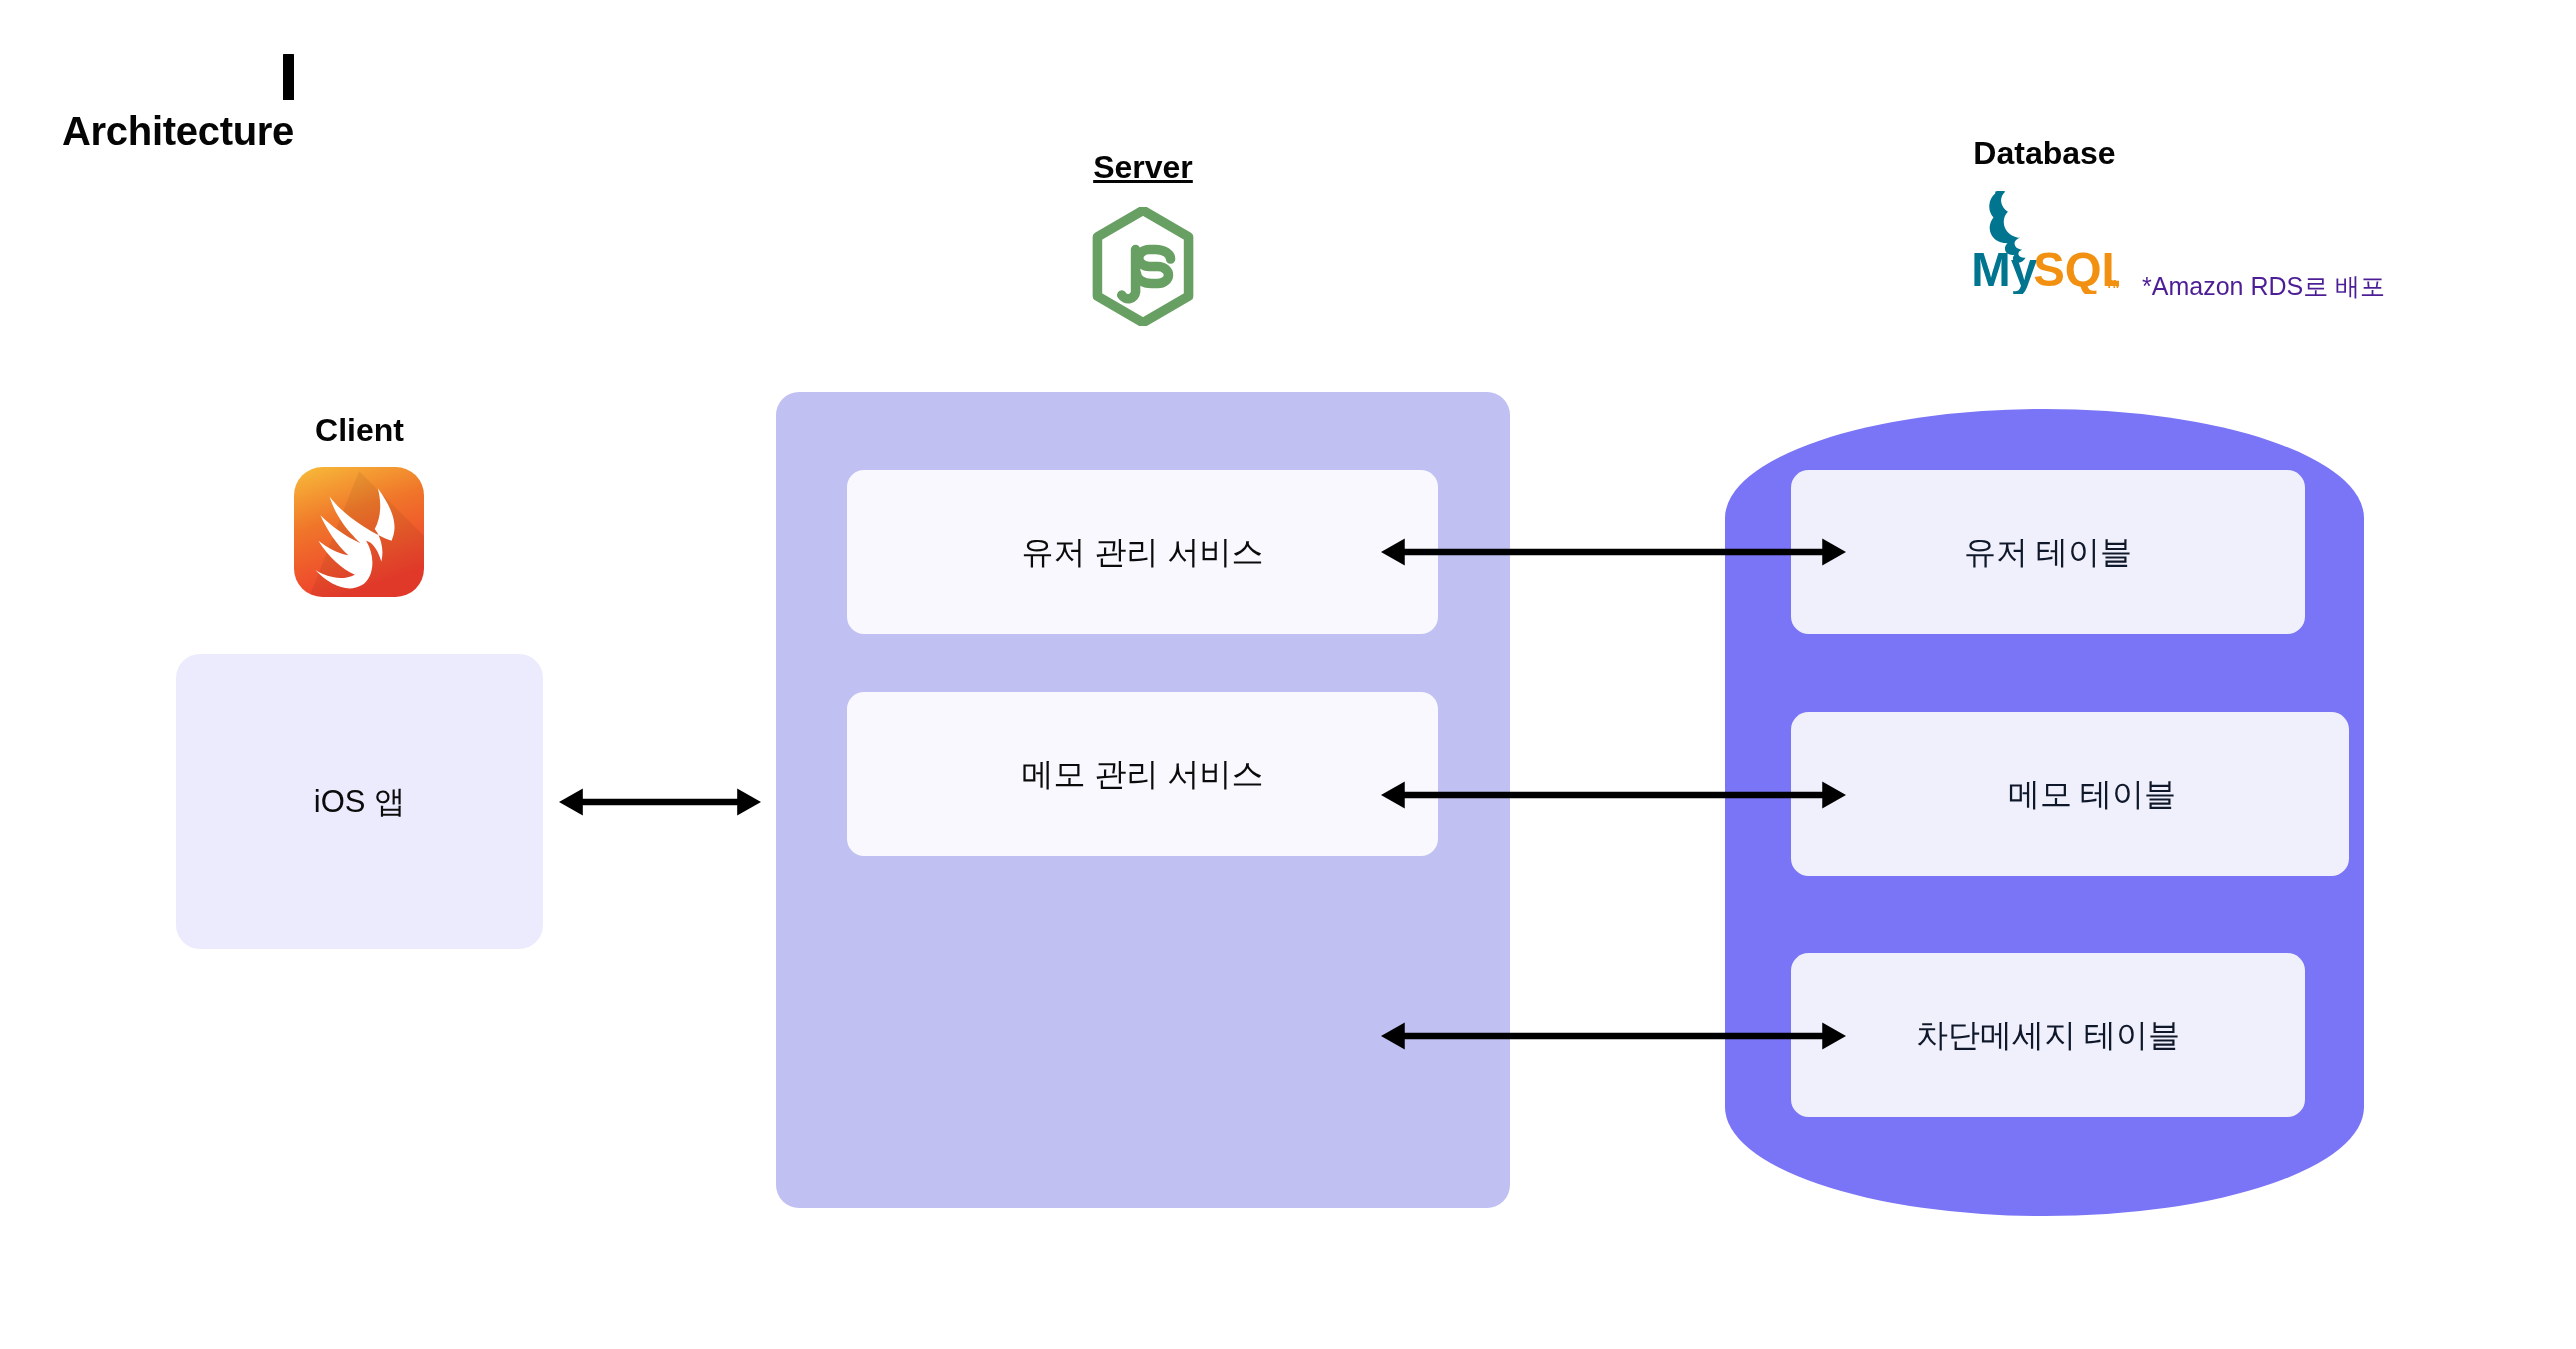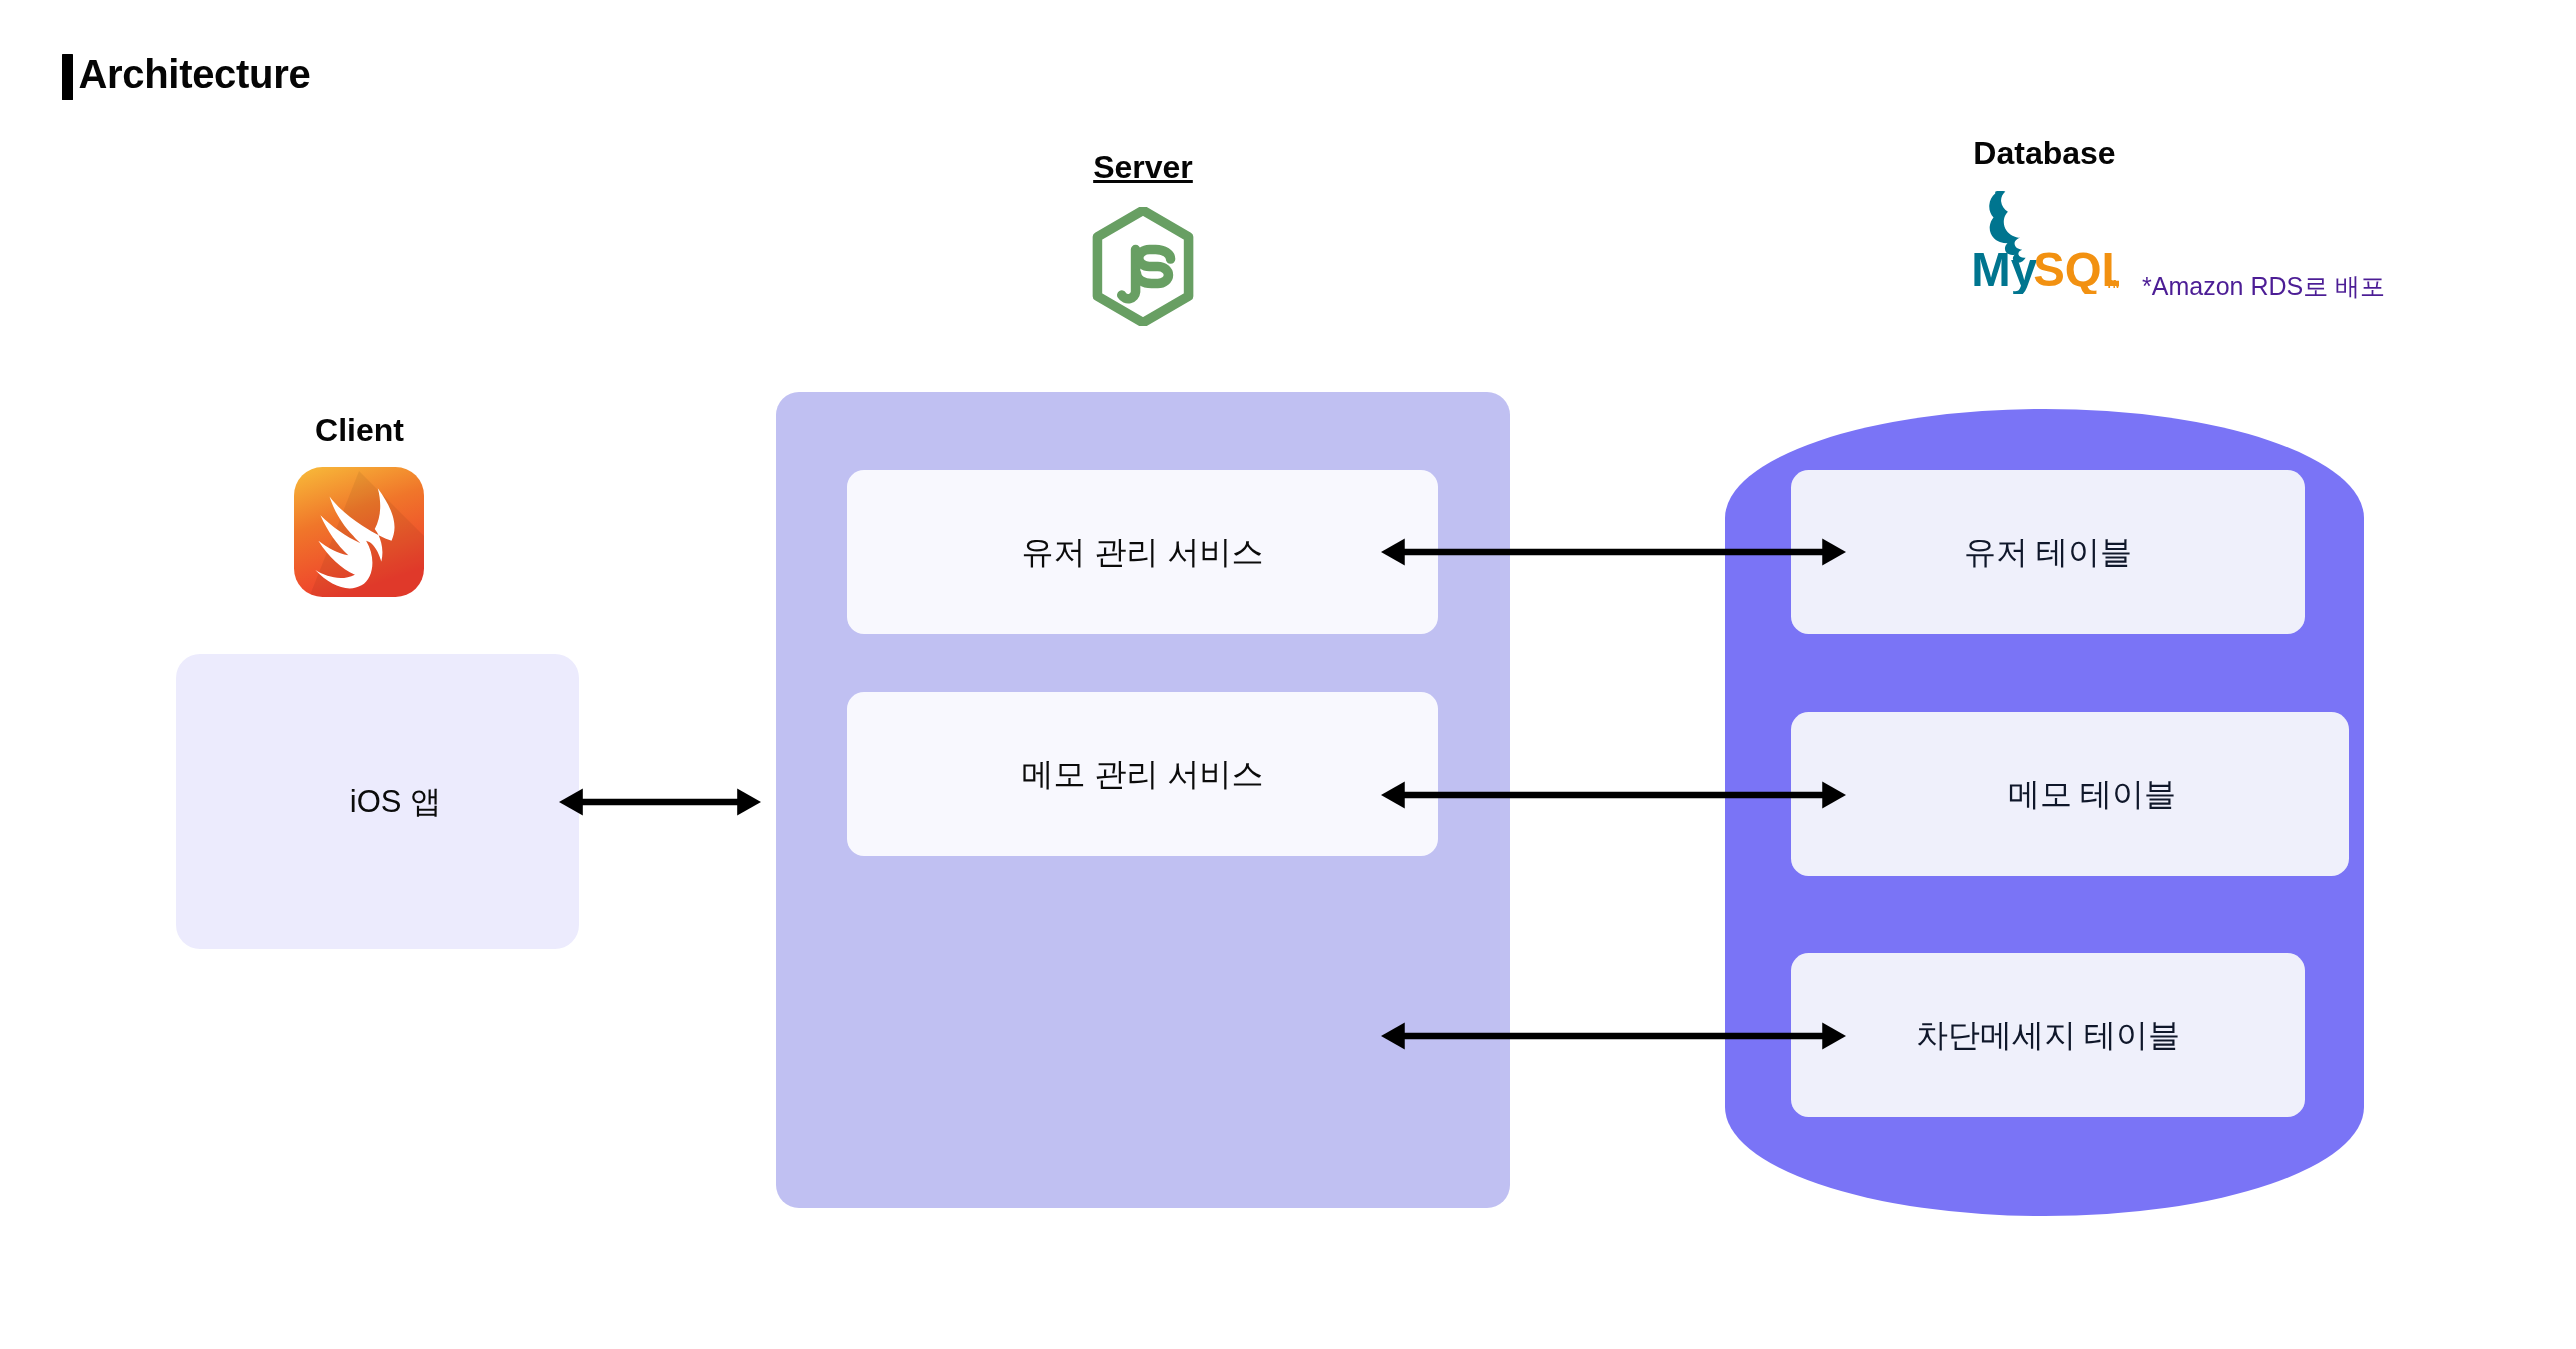--- a/index.html
+++ b/index.html
@@ -19,22 +19,23 @@
     background: #ffffff;
     overflow: hidden;
   }
 
   
   .title-row {
     position: absolute;
     left: 62px;
     top: 54px;
     display: flex;
-    align-items: flex-start;
-    gap: 5px;
+    align-items: flex-end;
+    gap: 11px;
+    flex-direction: column;
   }
   .title-bar {
     width: 11.4px;
     height: 46px;
     background: #000000;
     border-radius: 0.5px;
   }
   .title-text {
     font-size: 40px;
     font-weight: 700;
@@ -99,21 +100,20 @@
     position: absolute;
     left: 176px;
     top: 654px;
     width: 367px;
     height: 295px;
     background: #ecebfd;
     border-radius: 24px;
     display: flex;
     align-items: center;
     justify-content: center;
-    padding-left: 36px;
   }
   .ios-box-label {
     font-size: 31px;
     color: #0b0b0b;
     line-height: 1;
   }
 
   
   .server-panel {
     position: absolute;

